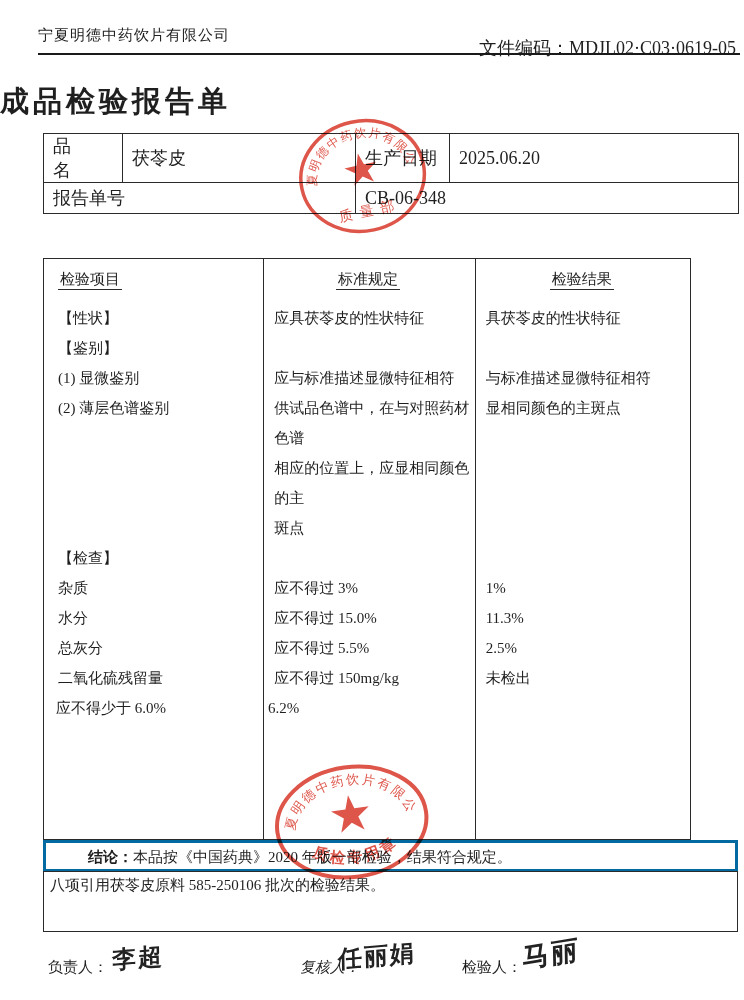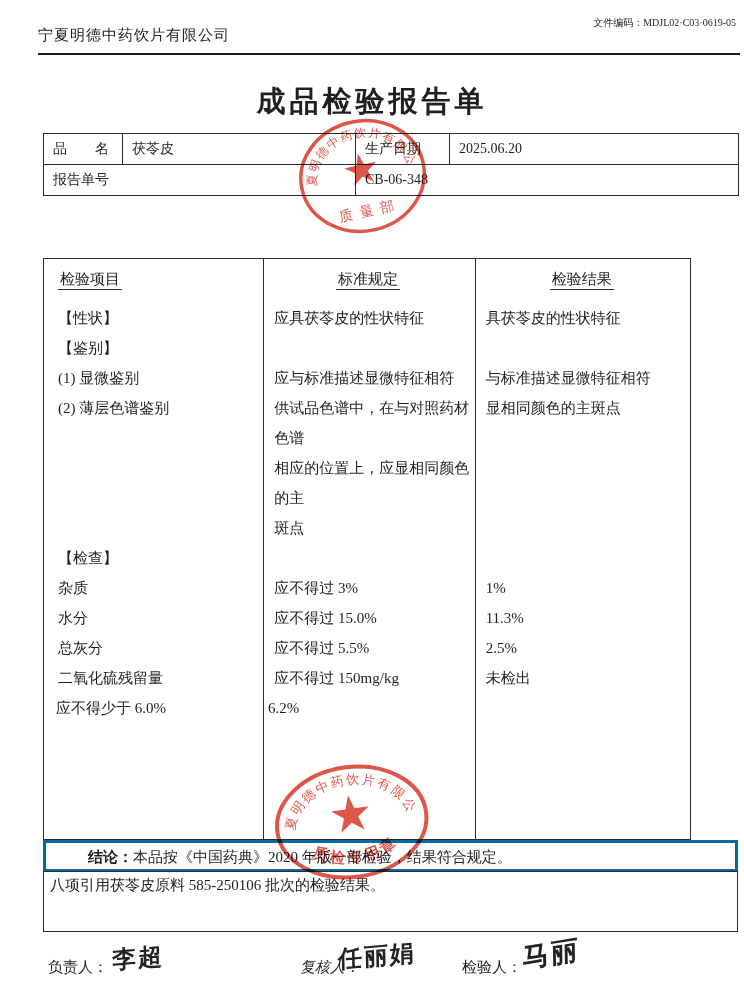--- a/index.html
+++ b/index.html
@@ -2,27 +2,27 @@
 <html><head>
 <meta charset="utf-8">
 <style>
   html,body{margin:0;padding:0;}
   body{
     width:744px;height:1000px;position:relative;background:#ffffff;
     font-family:"Liberation Serif","DejaVu Serif",serif;color:#1f1f1f;
     overflow:hidden;
   }
   .company{position:absolute;left:38px;top:26px;font-size:15px;letter-spacing:1px;}
-  .doccode{position:absolute;right:8px;top:16px;font-size:10px;}
+  .doccode{position:absolute;right:8px;top:36px;font-size:18px;}
   .headrule{position:absolute;left:38px;top:53px;width:702px;height:2px;background:#1a1a1a;}
-  .title{position:absolute;left:0;top:82px;width:100%;text-align:center;
+  .title{position:absolute;left:0;top:82px;width:100%;
          font-size:29px;font-weight:bold;letter-spacing:4px;}
 
   table.info{position:absolute;left:43px;top:133px;width:695px;border-collapse:collapse;
-             table-layout:fixed;font-size:14px;border-radius:16px;}
+             table-layout:fixed;font-size:18px;border-radius:16px;}
   table.info td{border:1px solid #2a2a2a;height:30px;padding:0 4px 0 9px;overflow:hidden;}
 
   .main-table{position:absolute;left:43px;top:258px;width:648px;height:582px;
               border:1px solid #2a2a2a;box-sizing:border-box;font-size:15px;}
   .vline{position:absolute;top:0;bottom:0;width:1px;background:#2a2a2a;}
   .vline.v1{left:219px;} .vline.v2{left:431px;}
   .mt-header{display:flex;padding-top:9px;line-height:22px;}
   .mt-header .c1{width:219px;padding-left:14px;box-sizing:border-box;}
   .mt-header .c2{width:212px;text-align:center;box-sizing:border-box;}
   .mt-header .c3{width:217px;text-align:center;box-sizing:border-box;}

